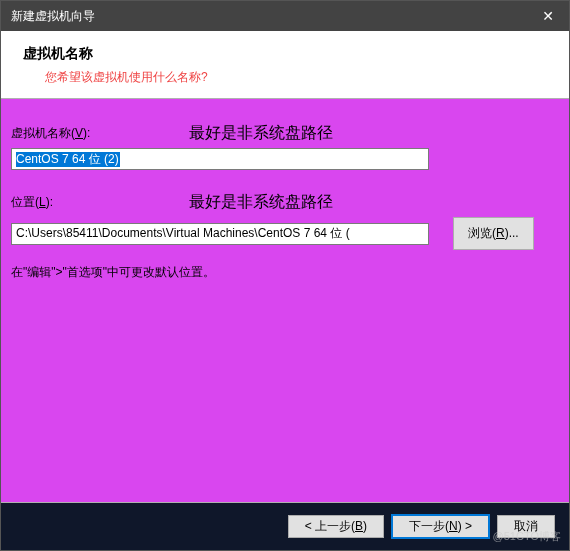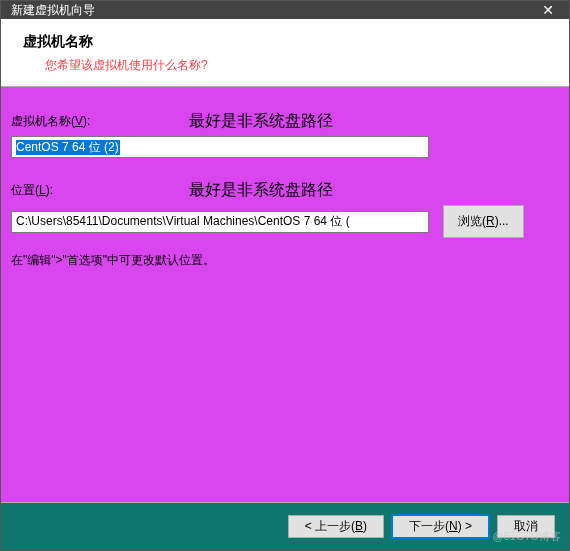--- a/index.html
+++ b/index.html
@@ -15,21 +15,21 @@
       width: 570px;
       height: 551px;
       border: 1px solid #555;
       display: flex;
       flex-direction: column;
       background: #f0f0f0;
     }
     .titlebar {
       background: #434343;
       color: #fff;
-      height: 18px;
+      height: 30px;
       display: flex;
       align-items: center;
       padding: 0 0 0 10px;
       font-size: 12px;
     }
     .titlebar-title { flex: 1; }
     .titlebar-close {
       width: 42px;
       height: 30px;
       display: flex;
@@ -99,21 +99,21 @@
       white-space: nowrap;
       overflow: hidden;
     }
     .input-like .sel {
       background: #0078d7;
       color: #fff;
       padding: 0 1px 1px 0;
     }
     .location-row {
       display: flex;
-      gap: 14px;
+      gap: 24px;
       align-items: center;
     }
     .browse-btn {
       height: 33px;
       padding: 0 14px;
       border: 1px solid #adadad;
       background: #e1e1e1;
       font-size: 12px;
       font-family: inherit;
       cursor: pointer;
@@ -122,21 +122,21 @@
       margin-top: 14px;
       font-size: 12px;
       color: #000;
     }
     .footer {
       border-top: 1px solid #b0b0b0;
       padding: 12px 14px;
       display: flex;
       justify-content: flex-end;
       gap: 8px;
-      background: #0f766e;
+      background: #0f172a;
       position: relative;
     }
     .footer button {
       height: 23px;
       padding: 0 16px;
       border: 1px solid #adadad;
       background: #e1e1e1;
       font-size: 12px;
       font-family: inherit;
       cursor: pointer;

